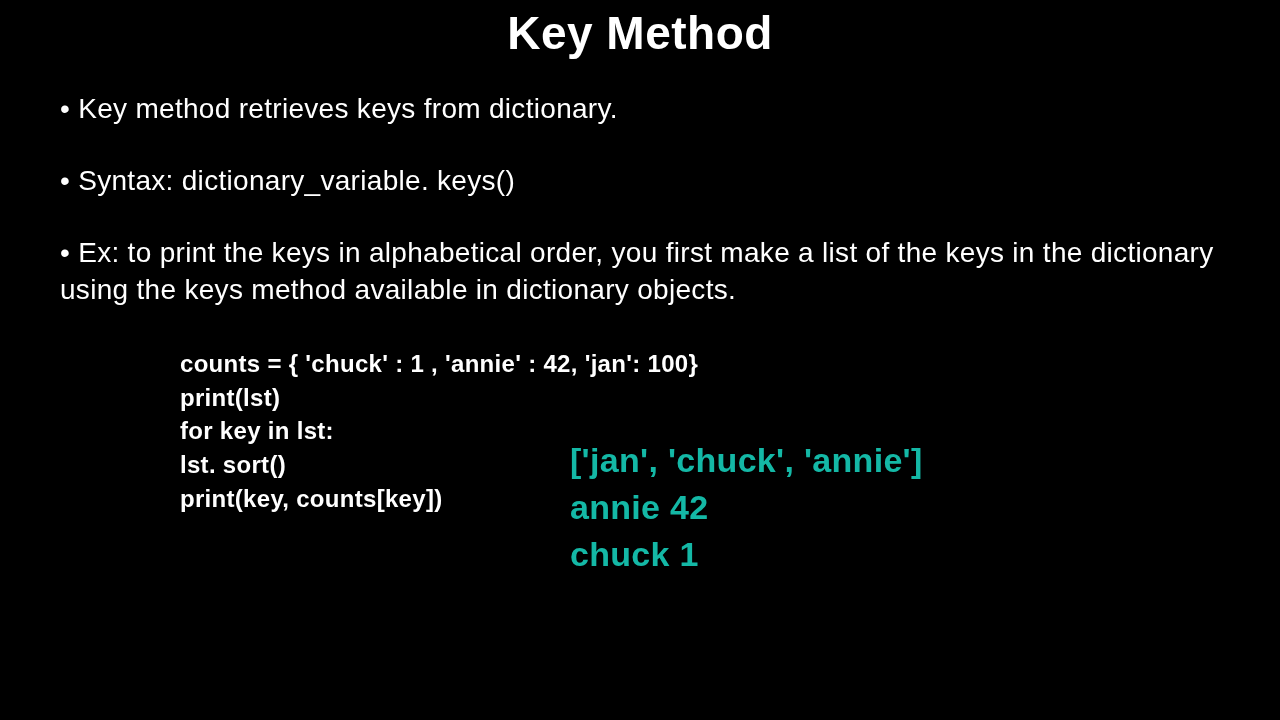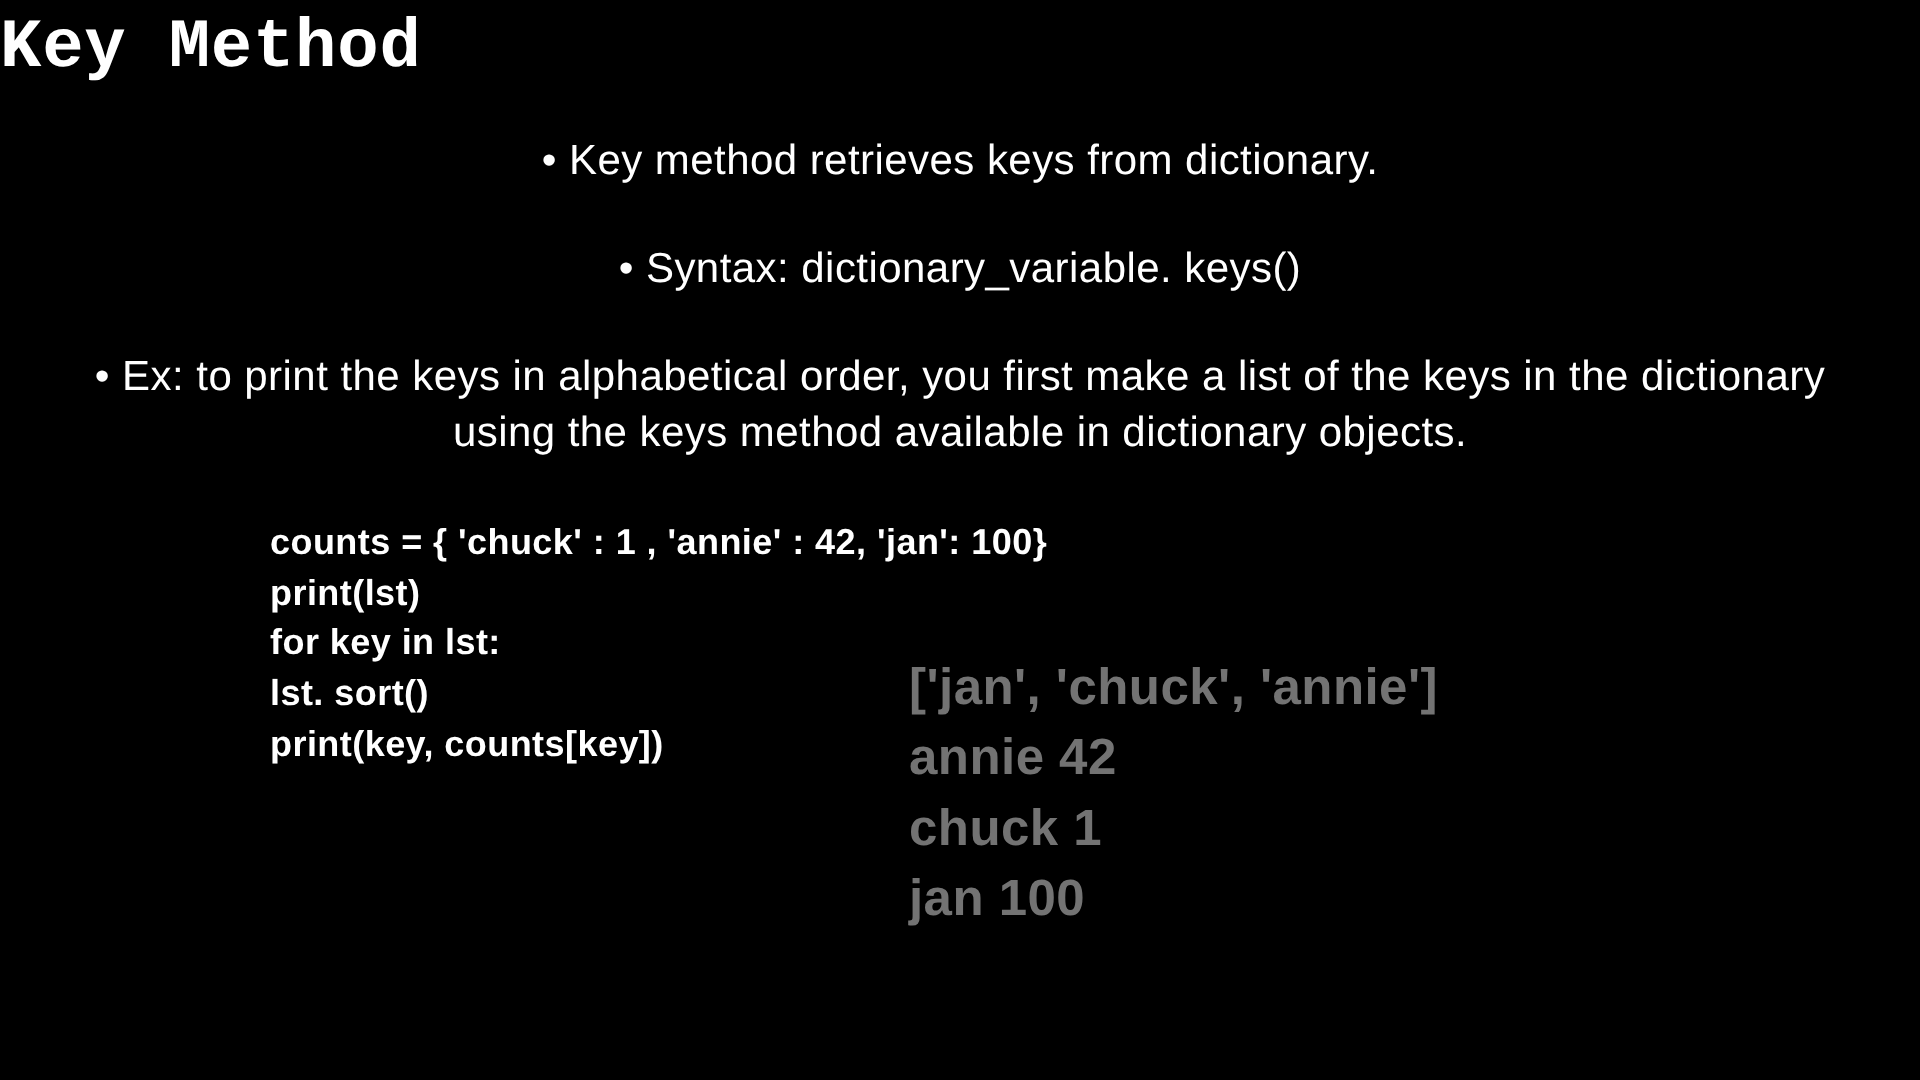--- a/index.html
+++ b/index.html
@@ -12,30 +12,28 @@
     font-family: Arial, Helvetica, sans-serif;
     overflow: hidden;
   }
   .slide {
     width: 1280px;
     height: 720px;
     position: relative;
     box-sizing: border-box;
   }
   .title {
-    text-align: left;
+    text-align: center;
     font-size: 46px;
     font-weight: bold;
     padding-top: 6px;
     letter-spacing: 0.5px;
-    font-family: Liberation Mono, monospace;
   }
   .bullets {
     padding: 30px 60px 0 60px;
-    text-align: center;
   }
   .bullet {
     font-size: 28px;
     line-height: 1.35;
     margin-bottom: 34px;
     letter-spacing: 0.3px;
   }
   .bullet .dot {
     display: inline;
   }
@@ -50,26 +48,25 @@
     line-height: 1.4;
     letter-spacing: 0.3px;
   }
   .code-line {
     white-space: pre;
   }
   .output {
     position: absolute;
     left: 570px;
     top: 94px;
-    color: #737373;
+    color: #14b8a6;
     font-size: 34px;
     font-weight: bold;
     line-height: 1.38;
     letter-spacing: 0.3px;
-    margin-left: 36px;
   }
   .output-line {
     white-space: pre;
   }
 </style>
 </head>
 <body>
 
 <div class="slide">
 
@@ -86,17 +83,16 @@
       <div class="code-line">counts = { 'chuck' : 1 , 'annie' : 42, 'jan': 100}</div>
       <div class="code-line">print(lst)</div>
       <div class="code-line">for key in lst:</div>
       <div class="code-line">lst. sort()</div>
       <div class="code-line">print(key, counts[key])</div>
     </div>
     <div class="output">
       <div class="output-line">['jan', 'chuck', 'annie']</div>
       <div class="output-line">annie 42</div>
       <div class="output-line">chuck 1</div>
-      <div class="output-line">jan 100</div>
     </div>
   </div>
 
 </div>
 
 </body></html>

